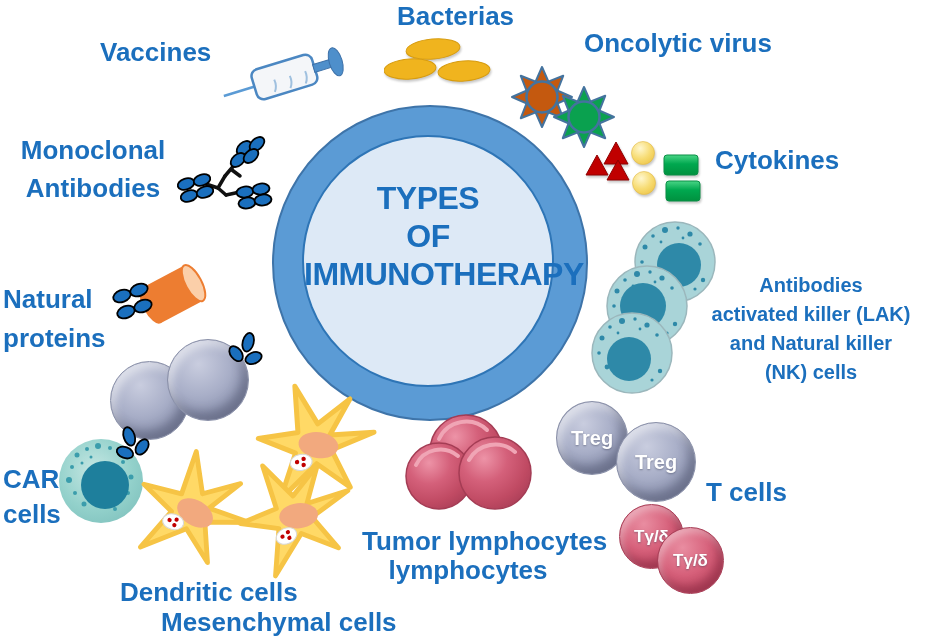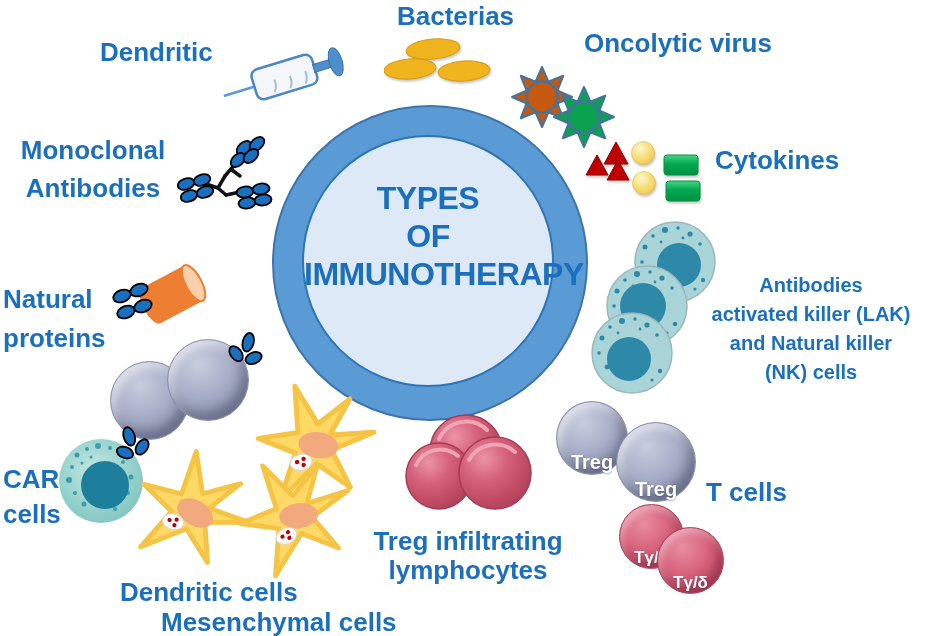--- a/index.html
+++ b/index.html
@@ -50,21 +50,21 @@
   #lak-icon{left:577px;top:213px;}
   #car-cell-icon{left:57px;top:435px;}
   #til-icon{left:403px;top:413px;}
   #mini-ab-1{left:226px;top:331px;transform:rotate(14deg);}
   #mini-ab-2{left:112px;top:425px;transform:rotate(-18deg);}
   #dendritic-1{left:248px;top:378px;transform:rotate(-10deg);}
   #dendritic-2{left:128px;top:446px;transform:rotate(13deg);}
   #dendritic-3{left:230px;top:452px;transform:rotate(-24deg);}
   
   .round-cell{
-    position:absolute;border-radius:50%;display:flex;align-items:flex-end;justify-content:center;
+    position:absolute;border-radius:50%;display:flex;align-items:center;justify-content:center;
     color:#fff;font-weight:bold;text-shadow:0 1px 2px rgba(50,55,80,.45);
   }
   .gray-grad{
     background:radial-gradient(circle at 38% 30%, #c9cddf 0%, #a9afc8 42%, #9097b3 68%, #7b829e 100%);
     box-shadow:inset -6px -8px 10px rgba(70,76,100,.45), inset 4px 6px 8px rgba(255,255,255,.55);
     border:1px solid #8A90A8;
   }
   .pink-grad{
     background:radial-gradient(circle at 38% 30%, #e98da1 0%, #d6607a 45%, #c44d67 72%, #ad3d56 100%);
     box-shadow:inset -5px -7px 9px rgba(120,30,55,.45), inset 3px 5px 7px rgba(255,255,255,.4);
@@ -155,21 +155,21 @@
     <div id="center-inner">
       <div id="center-title">
         <span>TYPES</span>
         <span>OF</span>
         <span>IMMUNOTHERAPY</span>
       </div>
     </div>
   </div>
 
   <div class="label" id="bacterias-label">Bacterias</div>
-  <div class="label" id="vaccines-label">Dendritic</div>
+  <div class="label" id="vaccines-label">Vaccines</div>
   <div class="label" id="cytokines-label">Cytokines</div>
   <div class="label" id="oncolytic-label">Oncolytic virus</div>
   <div class="label" id="monoclonal-label">
     <span class="ln">Monoclonal</span>
     <span class="ln">Antibodies</span>
   </div>
   <div class="label" id="fusion-label">
     <span class="ln">Natural</span>
     <span class="ln">proteins</span>
   </div>
@@ -178,21 +178,21 @@
     <span class="ln">cells</span>
   </div>
   <div class="label" id="lak-label">
     <span class="ln">Antibodies</span>
     <span class="ln">activated killer (LAK)</span>
     <span class="ln">and Natural killer</span>
     <span class="ln">(NK) cells</span>
   </div>
   <div class="label" id="tcells-label">T cells</div>
   <div class="label" id="til-label">
-    <span class="ln">Treg infiltrating</span>
+    <span class="ln">Tumor lymphocytes</span>
     <span class="ln">lymphocytes</span>
   </div>
   <div class="label" id="dendritic-label">Dendritic cells</div>
   <div class="label" id="mesenchymal-label">Mesenchymal cells</div>
 
   <svg class="icon" id="syringe-icon" width="135" height="64" viewBox="0 0 135 64">
     <g transform="rotate(-17 67 32)">
       <line x1="2" y1="32" x2="36" y2="32" stroke="#5B9BD5" stroke-width="2.5"></line>
       <rect x="34" y="16" width="63" height="31" rx="7" fill="#F4F6F9" stroke="#4B87C2" stroke-width="2.5"></rect>
       <path d="M52 43 q4 -5 3 -12" fill="none" stroke="#9FC0DF" stroke-width="2"></path>

